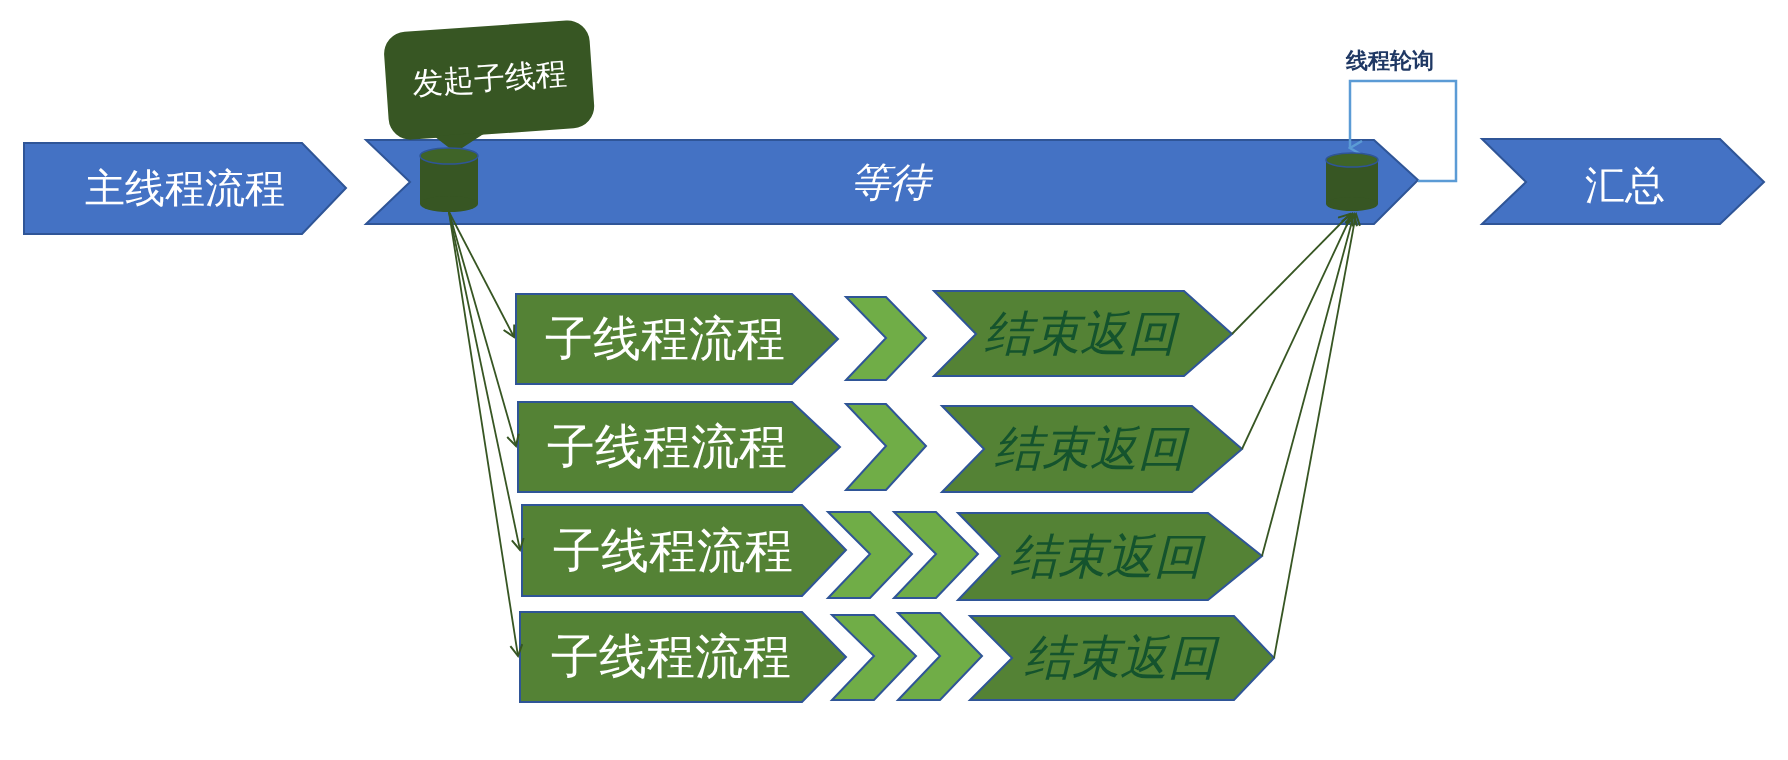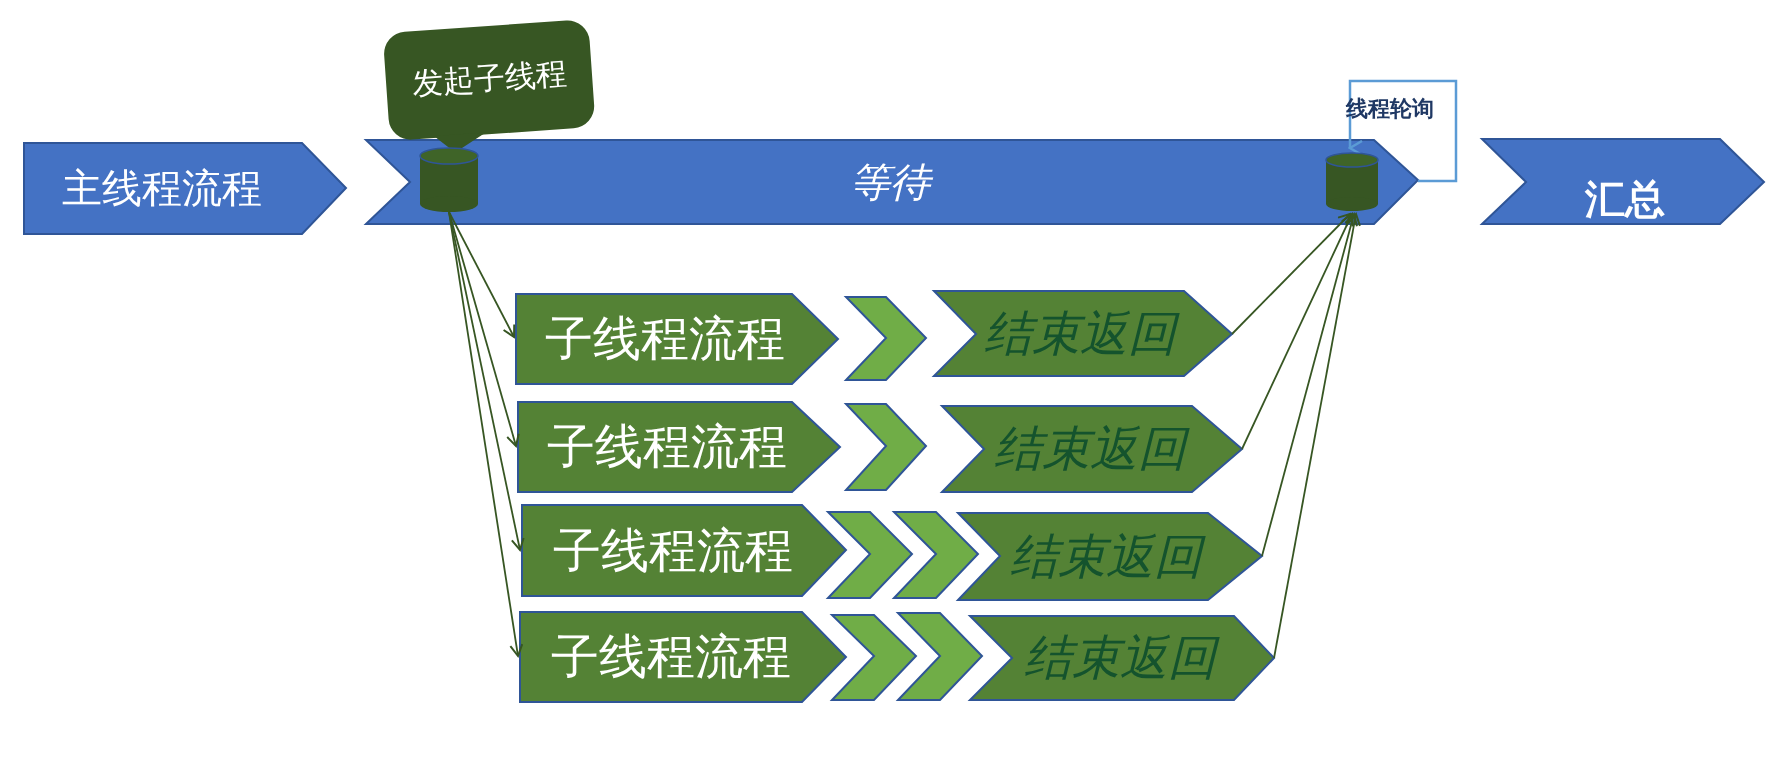--- a/index.html
+++ b/index.html
@@ -79,26 +79,26 @@
   </g>
 
   <g stroke="#375623" stroke-width="1.8" fill="none">
     <line x1="1232" y1="334" x2="1350" y2="214" marker-end="url(#arrG)"></line>
     <line x1="1242" y1="449" x2="1352" y2="214" marker-end="url(#arrG)"></line>
     <line x1="1262" y1="556" x2="1354" y2="214" marker-end="url(#arrG)"></line>
     <line x1="1274" y1="658" x2="1356" y2="214" marker-end="url(#arrG)"></line>
   </g>
 </svg>
 
-<div class="lbl white big" style="left:12px;top:143px;width:300px;height:91px;">主线程流程</div>
+<div class="lbl white big" style="left:35px;top:143px;width:300px;height:91px;">主线程流程</div>
 <div class="lbl white big" style="left:790px;top:140px;width:200px;height:84px;font-style:italic;">等待</div>
-<div class="lbl white big" style="left:1520px;top:150px;width:210px;height:98px;font-weight:bold;">汇总</div>
+<div class="lbl white big" style="left:1520px;top:136px;width:210px;height:98px;">汇总</div>
 
 <div class="bubble-text" style="left:412px;top:58px;">发起子线程</div>
-<div class="poll-label" style="left:1346px;top:46px;margin-top:48px;">线程轮询</div>
+<div class="poll-label" style="left:1346px;top:46px;">线程轮询</div>
 
 <div class="lbl white mid" style="left:540px;top:294px;width:250px;height:90px;">子线程流程</div>
 <div class="lbl black mid" style="left:980px;top:291px;width:200px;height:85px;">结束返回</div>
 
 <div class="lbl white mid" style="left:542px;top:402px;width:250px;height:90px;">子线程流程</div>
 <div class="lbl black mid" style="left:990px;top:406px;width:200px;height:86px;">结束返回</div>
 
 <div class="lbl white mid" style="left:548px;top:505px;width:250px;height:91px;">子线程流程</div>
 <div class="lbl black mid" style="left:1006px;top:513px;width:200px;height:87px;">结束返回</div>
 

